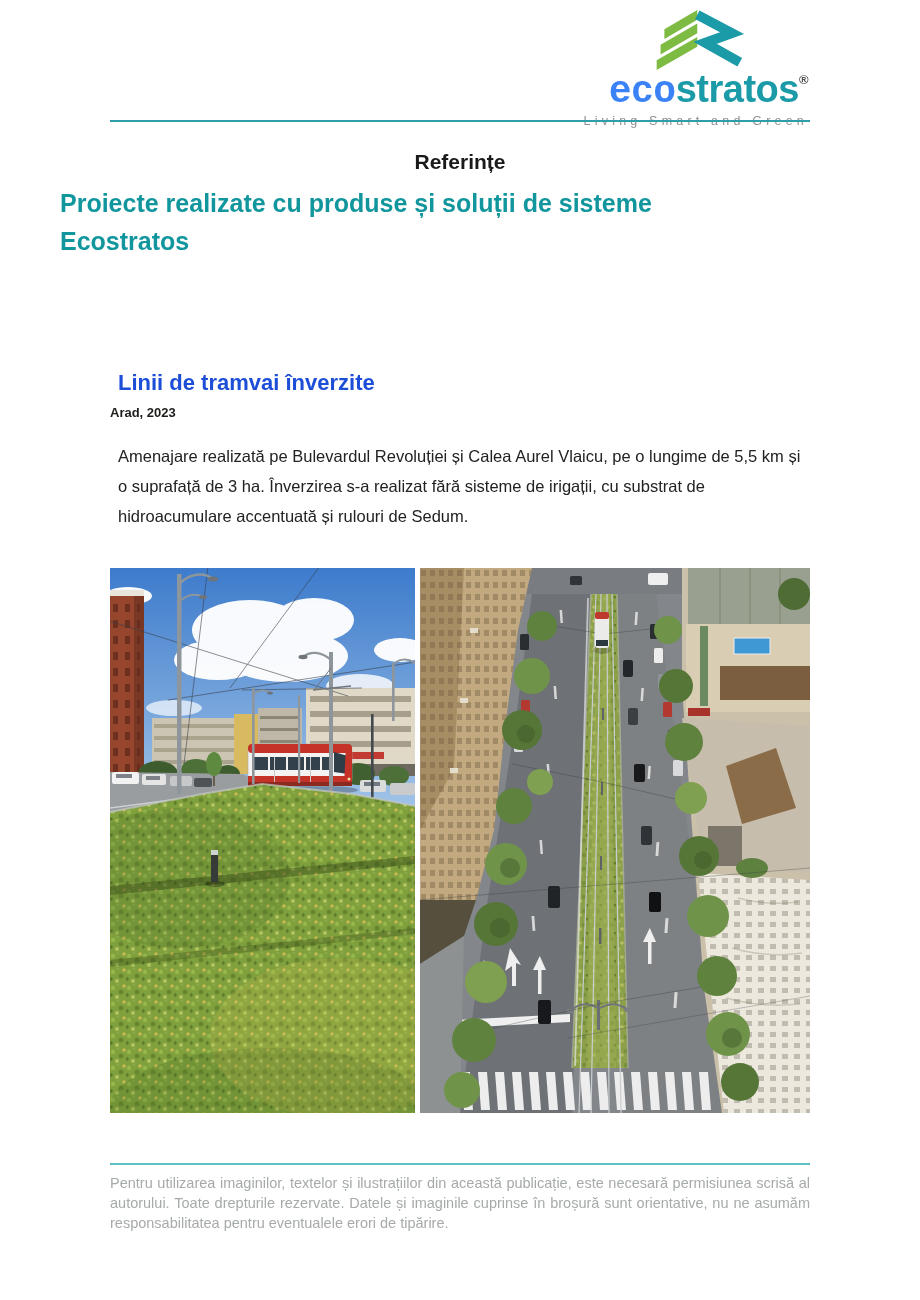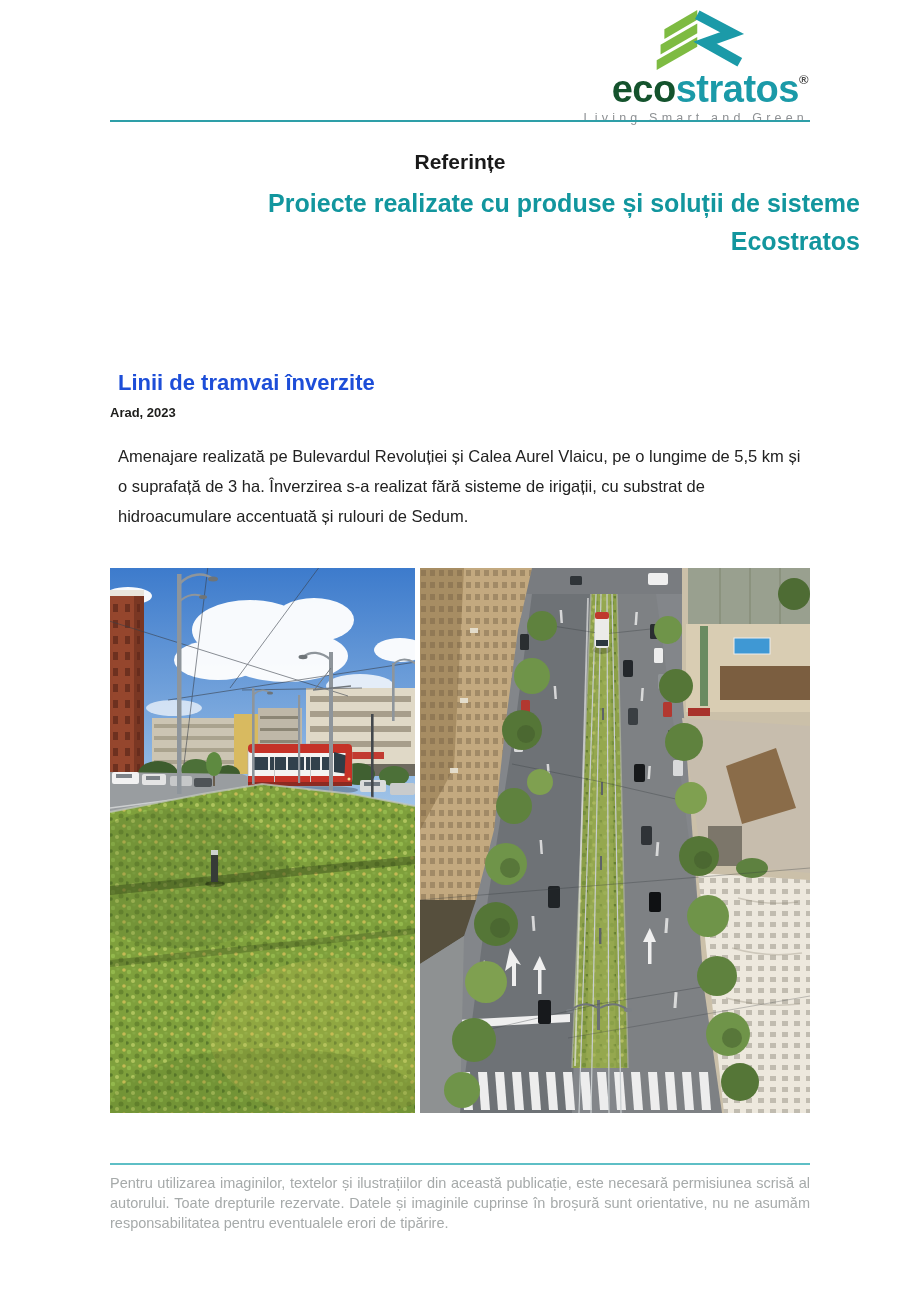--- a/index.html
+++ b/index.html
@@ -4,29 +4,29 @@
 <style>
   html,body{margin:0;padding:0;background:#e8e8e8;}
   .page{
     position:relative;width:920px;height:1300px;background:#ffffff;margin:0 auto;
     overflow:hidden;font-family:"Liberation Sans","DejaVu Sans",sans-serif;color:#1d1d1b;
   }
   
   .header{position:absolute;top:6px;right:112px;text-align:right;}
   .logo-icon{display:block;margin:0 45px 0 auto;}
   .logo-word{font-weight:bold;font-size:38px;letter-spacing:-0.5px;line-height:1;white-space:nowrap;}
-  .logo-eco{color:#14532d;}
+  .logo-eco{color:#3b82f6;font-family:Liberation Mono, monospace;}
   .logo-stratos{color:#1B9AA8;margin-top:48px;}
   .logo-reg{font-size:13px;color:#4d4d4d;vertical-align:18px;font-weight:bold;}
   .tagline{margin-top:3px;font-size:12.5px;letter-spacing:4.2px;color:#8E9194;white-space:nowrap;}
   .rule-top{position:absolute;top:120px;left:110px;width:700px;height:2px;background:#2E9FA8;}
   
   .kicker{position:absolute;top:150px;left:110px;width:700px;text-align:center;
           font-size:21px;font-weight:bold;color:#1a1a1a;}
-  .main-title{position:absolute;top:184px;left:60px;width:800px;text-align:right;
+  .main-title{position:absolute;top:184px;left:60px;width:800px;text-align:left;
           font-size:25px;line-height:38px;font-weight:bold;color:#12969E;}
   
   .section{position:absolute;top:370px;left:110px;width:700px;}
   .section-heading{font-size:22px;font-weight:bold;color:#1d4ed8;margin:0 0 9px 8px;}
   .section-sub{font-size:13px;font-weight:bold;color:#1d1d1b;margin:0 0 21px 0;}
   .section-body{font-size:16.5px;line-height:30px;color:#222222;margin:8px;}
   
   .photos{position:absolute;top:568px;left:110px;width:700px;display:flex;gap:5px;}
   .photos svg{display:block;}
   

